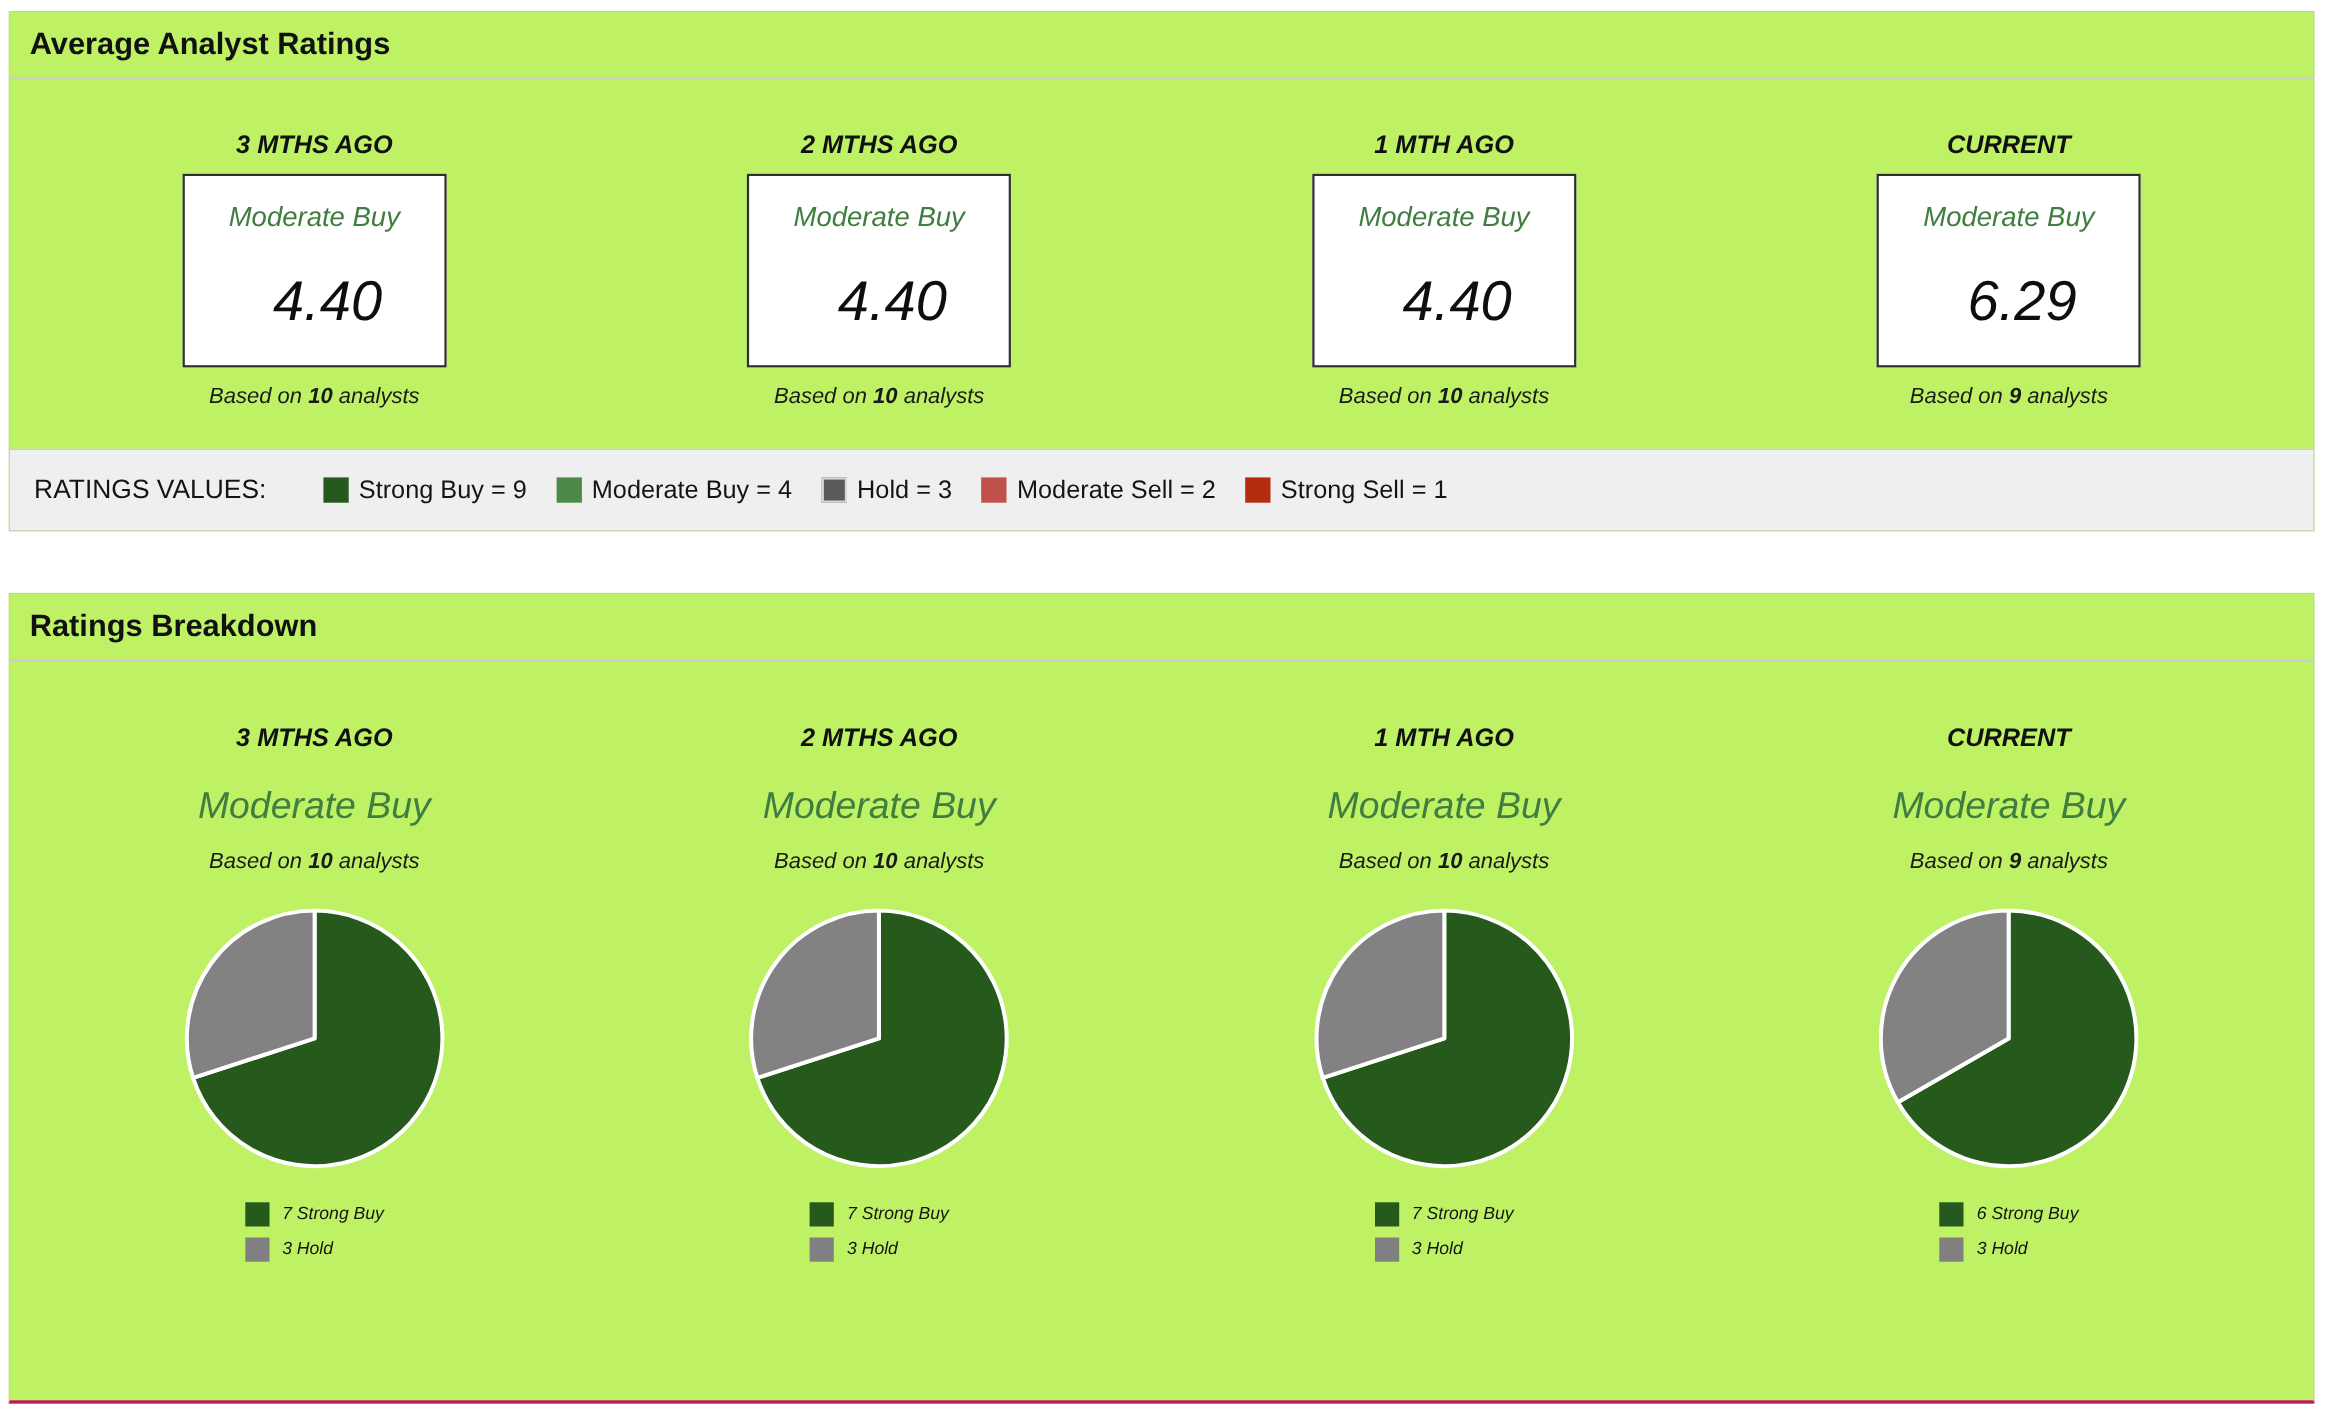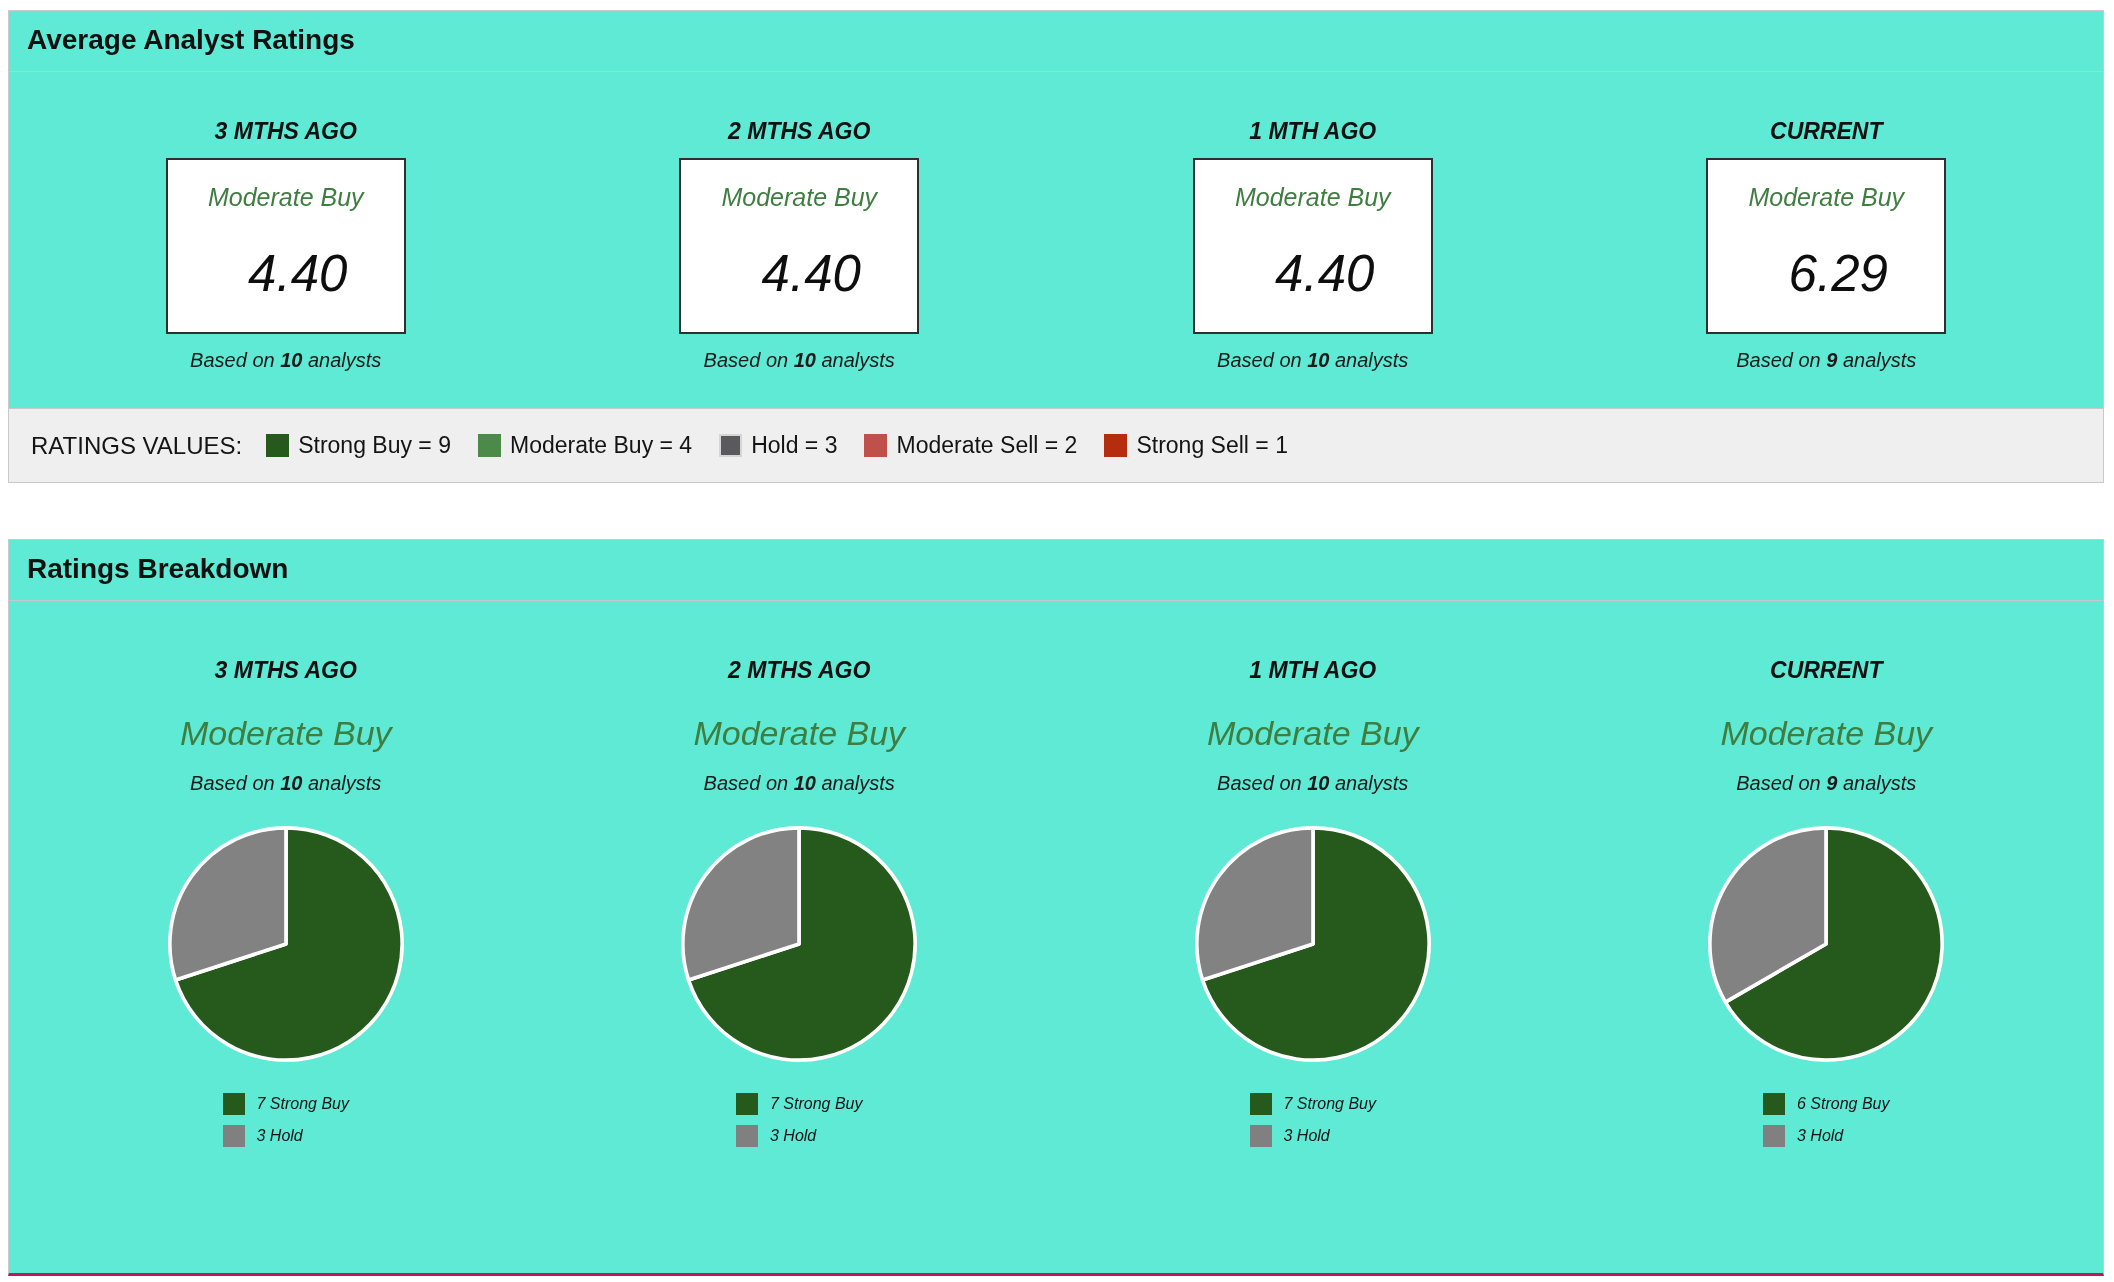--- a/index.html
+++ b/index.html
@@ -5,21 +5,21 @@
   * { box-sizing: border-box; }
   html, body { margin: 0; padding: 0; }
   body {
     width: 2114px; height: 1282px;
     background: #ffffff;
     color: #141414;
     font-family: "Liberation Sans", "DejaVu Sans", sans-serif;
   }
   .page { padding: 10px 10px 0 8px; }
 
-  .panel { border: 1px solid #c9c9c9; background: #5eead4; }
+  .panel { border: 1px solid #c9c9c9; background: #bef264; }
   .panel-title {
     font-size: 28px; font-weight: 700; color: #111111;
     padding: 13px 18px 15px; border-bottom: 1px solid #c9c9c9;
   }
 
   
   .avg-grid {
     display: grid; grid-template-columns: repeat(4, 1fr);
     padding: 46px 20px 36px;
   }
@@ -39,21 +39,21 @@
   .based { margin-top: 15px; font-size: 20px; color: #1a1a1a; }
   .based b { font-weight: 700; }
 
   
   .ratings-values {
     display: flex; align-items: center;
     background: #efefef;
     border-top: 1px solid #c9c9c9;
     height: 74px; padding: 0 22px;
   }
-  .rv-label { font-size: 24px; color: #141414; margin-right: 24px; }
+  .rv-label { font-size: 24px; color: #141414; margin-right: 52px; }
   .rv-item { display: flex; align-items: center; margin-right: 27px; font-size: 23px; }
   .rv-sq { width: 23px; height: 23px; margin-right: 9px; flex: 0 0 auto; }
   .rv-sq-hold { border: 2px solid #d6d6d6; }
 
   
   .panel-breakdown { margin-top: 56px; border-bottom: 3px solid #be185d; }
   .breakdown-grid {
     display: grid; grid-template-columns: repeat(4, 1fr);
     padding: 56px 20px 116px;
   }

